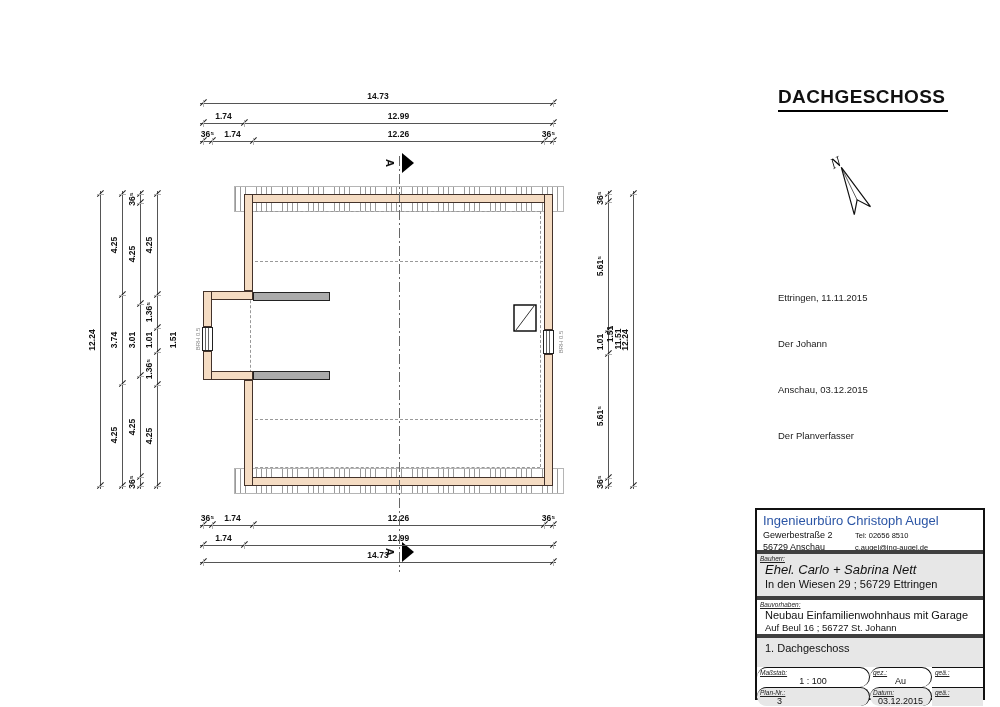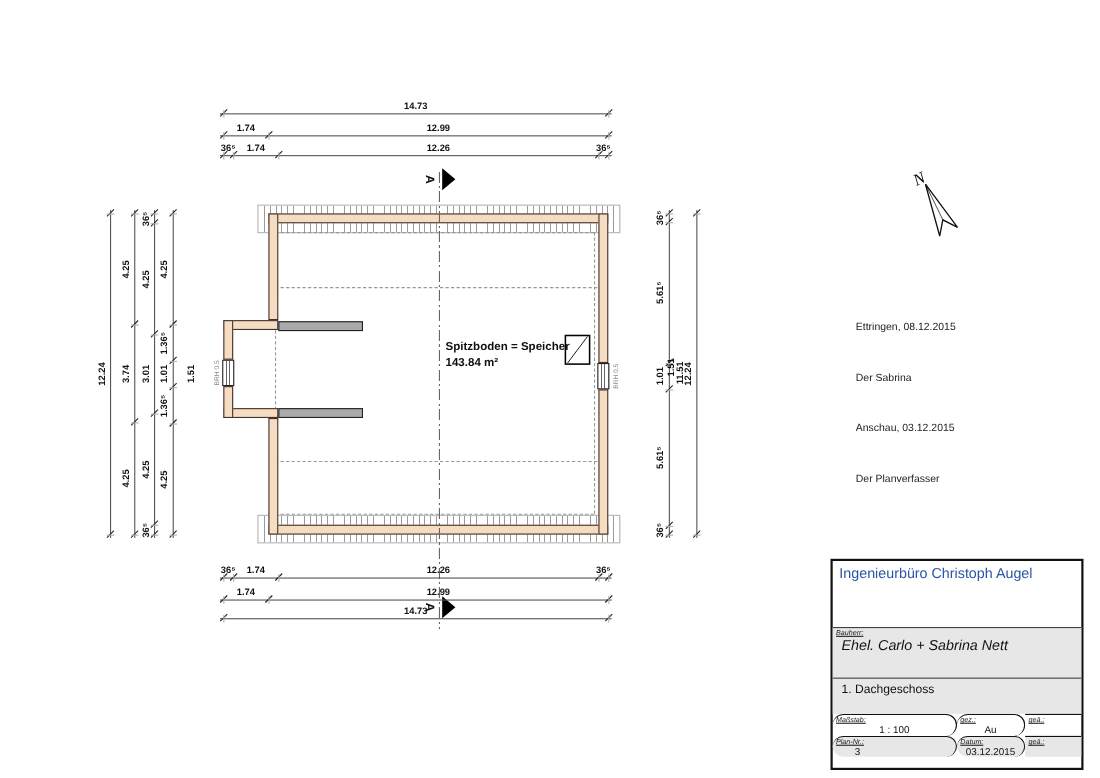--- a/index.html
+++ b/index.html
@@ -25,23 +25,23 @@
   .roomlbl{position:absolute;font-size:10.5px;font-weight:bold;line-height:1.4;white-space:nowrap;}
   .brh{position:absolute;font-size:6px;color:#888;transform:translate(-50%,-50%) rotate(-90deg);white-space:nowrap;}
   
   .dline{position:absolute;background:#555;}
   .tick{position:absolute;width:9px;height:1.3px;background:#222;}
   .ext{position:absolute;background:#b0b0b0;}
   .dlab{position:absolute;font-size:8.5px;font-weight:bold;color:#111;white-space:nowrap;}
   
   .tblock{position:absolute;left:755px;top:508px;width:230px;height:192px;border:2px solid #111;
           box-sizing:border-box;background:#fff;}
-  .tb-sec{border-top:1px solid #404040;box-sizing:border-box;overflow:hidden;}
+  .tb-sec{border-top:4px solid #404040;box-sizing:border-box;overflow:hidden;}
   .gray{background:#e7e7e7;}
-  .tb-company{height:60px;box-sizing:border-box;overflow:hidden;}
+  .tb-company{height:40px;box-sizing:border-box;overflow:hidden;}
   .tb-company-name{font-size:13px;color:#2b55a5;padding:3px 0 0 6px;white-space:nowrap;}
   .tb-cols{display:flex;padding:1px 0 0 6px;}
   .tb-addr{font-size:9px;width:92px;line-height:1.35;}
   .tb-tel{font-size:7.5px;line-height:1.6;padding-top:1px;}
   .tb-lbl{display:block;font-size:6.5px;font-style:italic;text-decoration:underline;color:#222;
           padding:1px 0 0 3px;line-height:1.1;}
   .tb-name-it{font-size:13px;font-style:italic;padding:0 0 0 8px;white-space:nowrap;}
   .tb-line{font-size:11px;padding:1px 0 0 8px;white-space:nowrap;}
   .tb-line.sm{font-size:9.5px;}
   .tb-sheet{font-size:11px;padding:4px 0 0 8px;height:33px;box-sizing:border-box;}
@@ -49,20 +49,21 @@
   .cell{position:relative;border-top:1.5px solid #111;box-sizing:border-box;}
   .cell.bl{border-right:1.5px solid #111;border-radius:10px;}
   .cellv{font-size:9px;text-align:center;margin-top:0;}
   .cellv.left{text-align:left;padding-left:20px;}
 </style>
 </head>
 <body>
 
 <div class="canvas">
 
+  <div class="title">DACHGESCHOSS</div>
 
   <svg width="50" height="70" viewBox="0 0 50 70" style="position:absolute;left:826px;top:150px;transform:rotate(-26deg);">
     <text x="16" y="13" font-size="15" font-style="italic" font-family="Liberation Serif, serif">N</text>
     <polygon points="24,15 33,63 24,51 15,63" fill="#fff" stroke="#111" stroke-width="1.2"></polygon>
     <line x1="24" y1="15" x2="24" y2="51" stroke="#111" stroke-width="0.6"></line>
   </svg>
 
   <div class="hatch" style="left:234px;top:186px;width:330px;height:26px"></div>
   <div class="hatch" style="left:234px;top:468px;width:330px;height:26px"></div>
 
@@ -94,24 +95,20 @@
     <rect x="2" y="2" width="22" height="26" fill="#fff" stroke="#000" stroke-width="1.4"></rect>
     <line x1="22" y1="3" x2="4" y2="27" stroke="#000" stroke-width="0.8"></line>
   </svg>
 
   <div class="sectline" style="left:399px;top:156px;height:416px"></div>
   <div class="tri" style="left:402px;top:153px"></div>
   <div class="tri" style="left:402px;top:542px"></div>
   <div class="sectA" style="left:390px;top:163px">A</div>
   <div class="sectA" style="left:390px;top:552px">A</div>
 
-  <div class="roomlbl" style="left:405px;top:308px">
-    <div>Spitzboden = Speicher</div>
-    <div>143.84 m²</div>
-  </div>
 
   <div class="brh" style="left:198px;top:339px">BRH 0.5</div>
   <div class="brh" style="left:561px;top:342px">BRH 0.5</div>
 
   <div id="dims">
       <div class="dline" style="left: 200px; top: 102.5px; width: 356px; height: 1px;"></div>
       <div class="tick" style="left: 198.5px; top: 102.35px; transform: rotate(-45deg);"></div>
       <div class="ext" style="left: 202.6px; top: 99.5px; width: 0.8px; height: 7px;"></div>
       <div class="tick" style="left: 548.5px; top: 102.35px; transform: rotate(-45deg);"></div>
       <div class="ext" style="left: 552.6px; top: 99.5px; width: 0.8px; height: 7px;"></div>
@@ -246,33 +243,49 @@
       <div class="tick" style="left: 628.5px; top: 193.35px; transform: rotate(-45deg);"></div>
       <div class="ext" style="left: 629.5px; top: 193.6px; width: 7px; height: 0.8px;"></div>
       <div class="tick" style="left: 628.5px; top: 485.35px; transform: rotate(-45deg);"></div>
       <div class="ext" style="left: 629.5px; top: 485.6px; width: 7px; height: 0.8px;"></div>
       <div class="dlab" style="left: 625px; top: 340px; transform: translate(-50%, -50%) rotate(-90deg);">12.24</div>
       <div class="dlab" style="left: 173px; top: 340px; transform: translate(-50%, -50%) rotate(-90deg);">1.51</div>
       <div class="dlab" style="left: 610px; top: 334px; transform: translate(-50%, -50%) rotate(-90deg);">1.51</div>
       <div class="dlab" style="left: 618px; top: 339px; transform: translate(-50%, -50%) rotate(-90deg);">11.51</div>
     </div>
   <div id="annos">
-      <div class="anno" style="left: 778px; top: 292px;">Ettringen, 08.12.2015</div>
-      <div class="anno" style="left: 778px; top: 338px;">Der Sabrina</div>
+      <div class="anno" style="left: 778px; top: 292px;">Ettringen, 11.11.2015</div>
+      <div class="anno" style="left: 778px; top: 338px;">Der Johann</div>
       <div class="anno" style="left: 778px; top: 384px;">Anschau, 03.12.2015</div>
       <div class="anno" style="left: 778px; top: 430px;">Der Planverfasser</div>
     </div>
 
   <div class="tblock">
     <div class="tb-company">
       <div class="tb-company-name">Ingenieurbüro Christoph Augel</div>
+      <div class="tb-cols">
+        <div class="tb-addr">
+          <div>Gewerbestraße 2</div>
+          <div>56729 Anschau</div>
+        </div>
+        <div class="tb-tel">
+          <div>Tel: 02656 8510</div>
+          <div>c.augel@ing-augel.de</div>
+        </div>
+      </div>
     </div>
     <div class="tb-sec gray" style="height:46px">
       <span class="tb-lbl">Bauherr:</span>
       <div class="tb-name-it">Ehel. Carlo + Sabrina Nett</div>
+      <div class="tb-line">In den Wiesen 29 ; 56729 Ettringen</div>
+    </div>
+    <div class="tb-sec" style="height:38px">
+      <span class="tb-lbl">Bauvorhaben:</span>
+      <div class="tb-line">Neubau Einfamilienwohnhaus mit Garage</div>
+      <div class="tb-line sm">Auf Beul 16 ; 56727 St. Johann</div>
     </div>
     <div class="tb-sec gray tb-sheet">1. Dachgeschoss</div>
     <div class="tb-grid">
       <div class="cell bl">
         <span class="tb-lbl">Maßstab:</span>
         <div class="cellv">1 : 100</div>
       </div>
       <div class="cell bl">
         <span class="tb-lbl">gez.:</span>
         <div class="cellv">Au</div>

